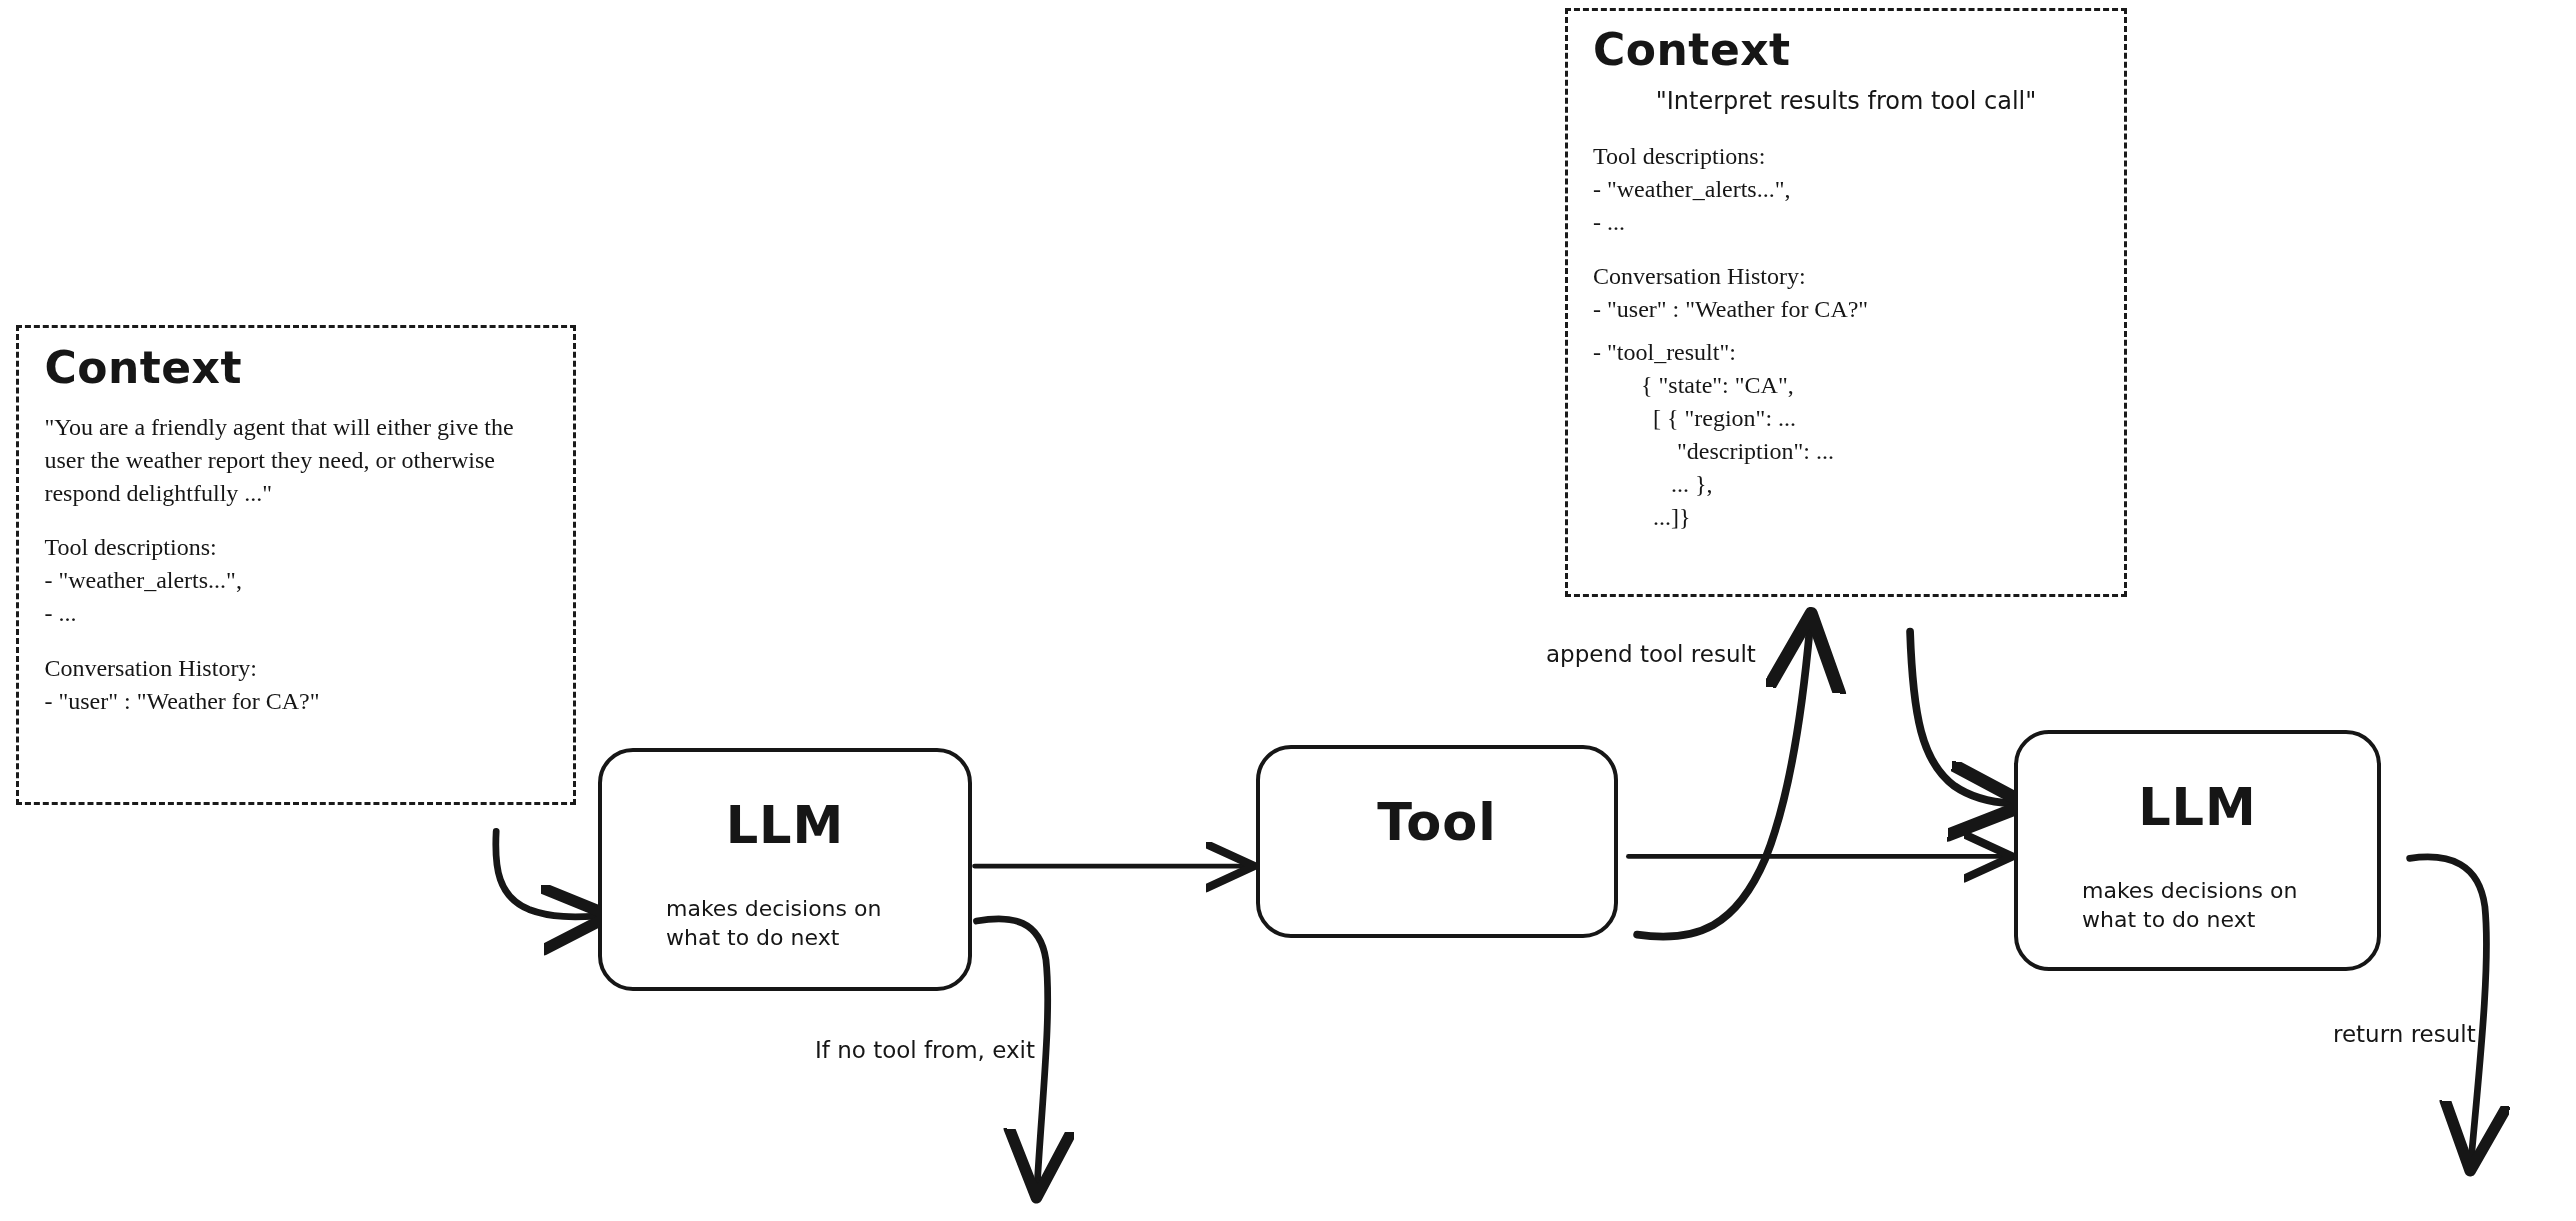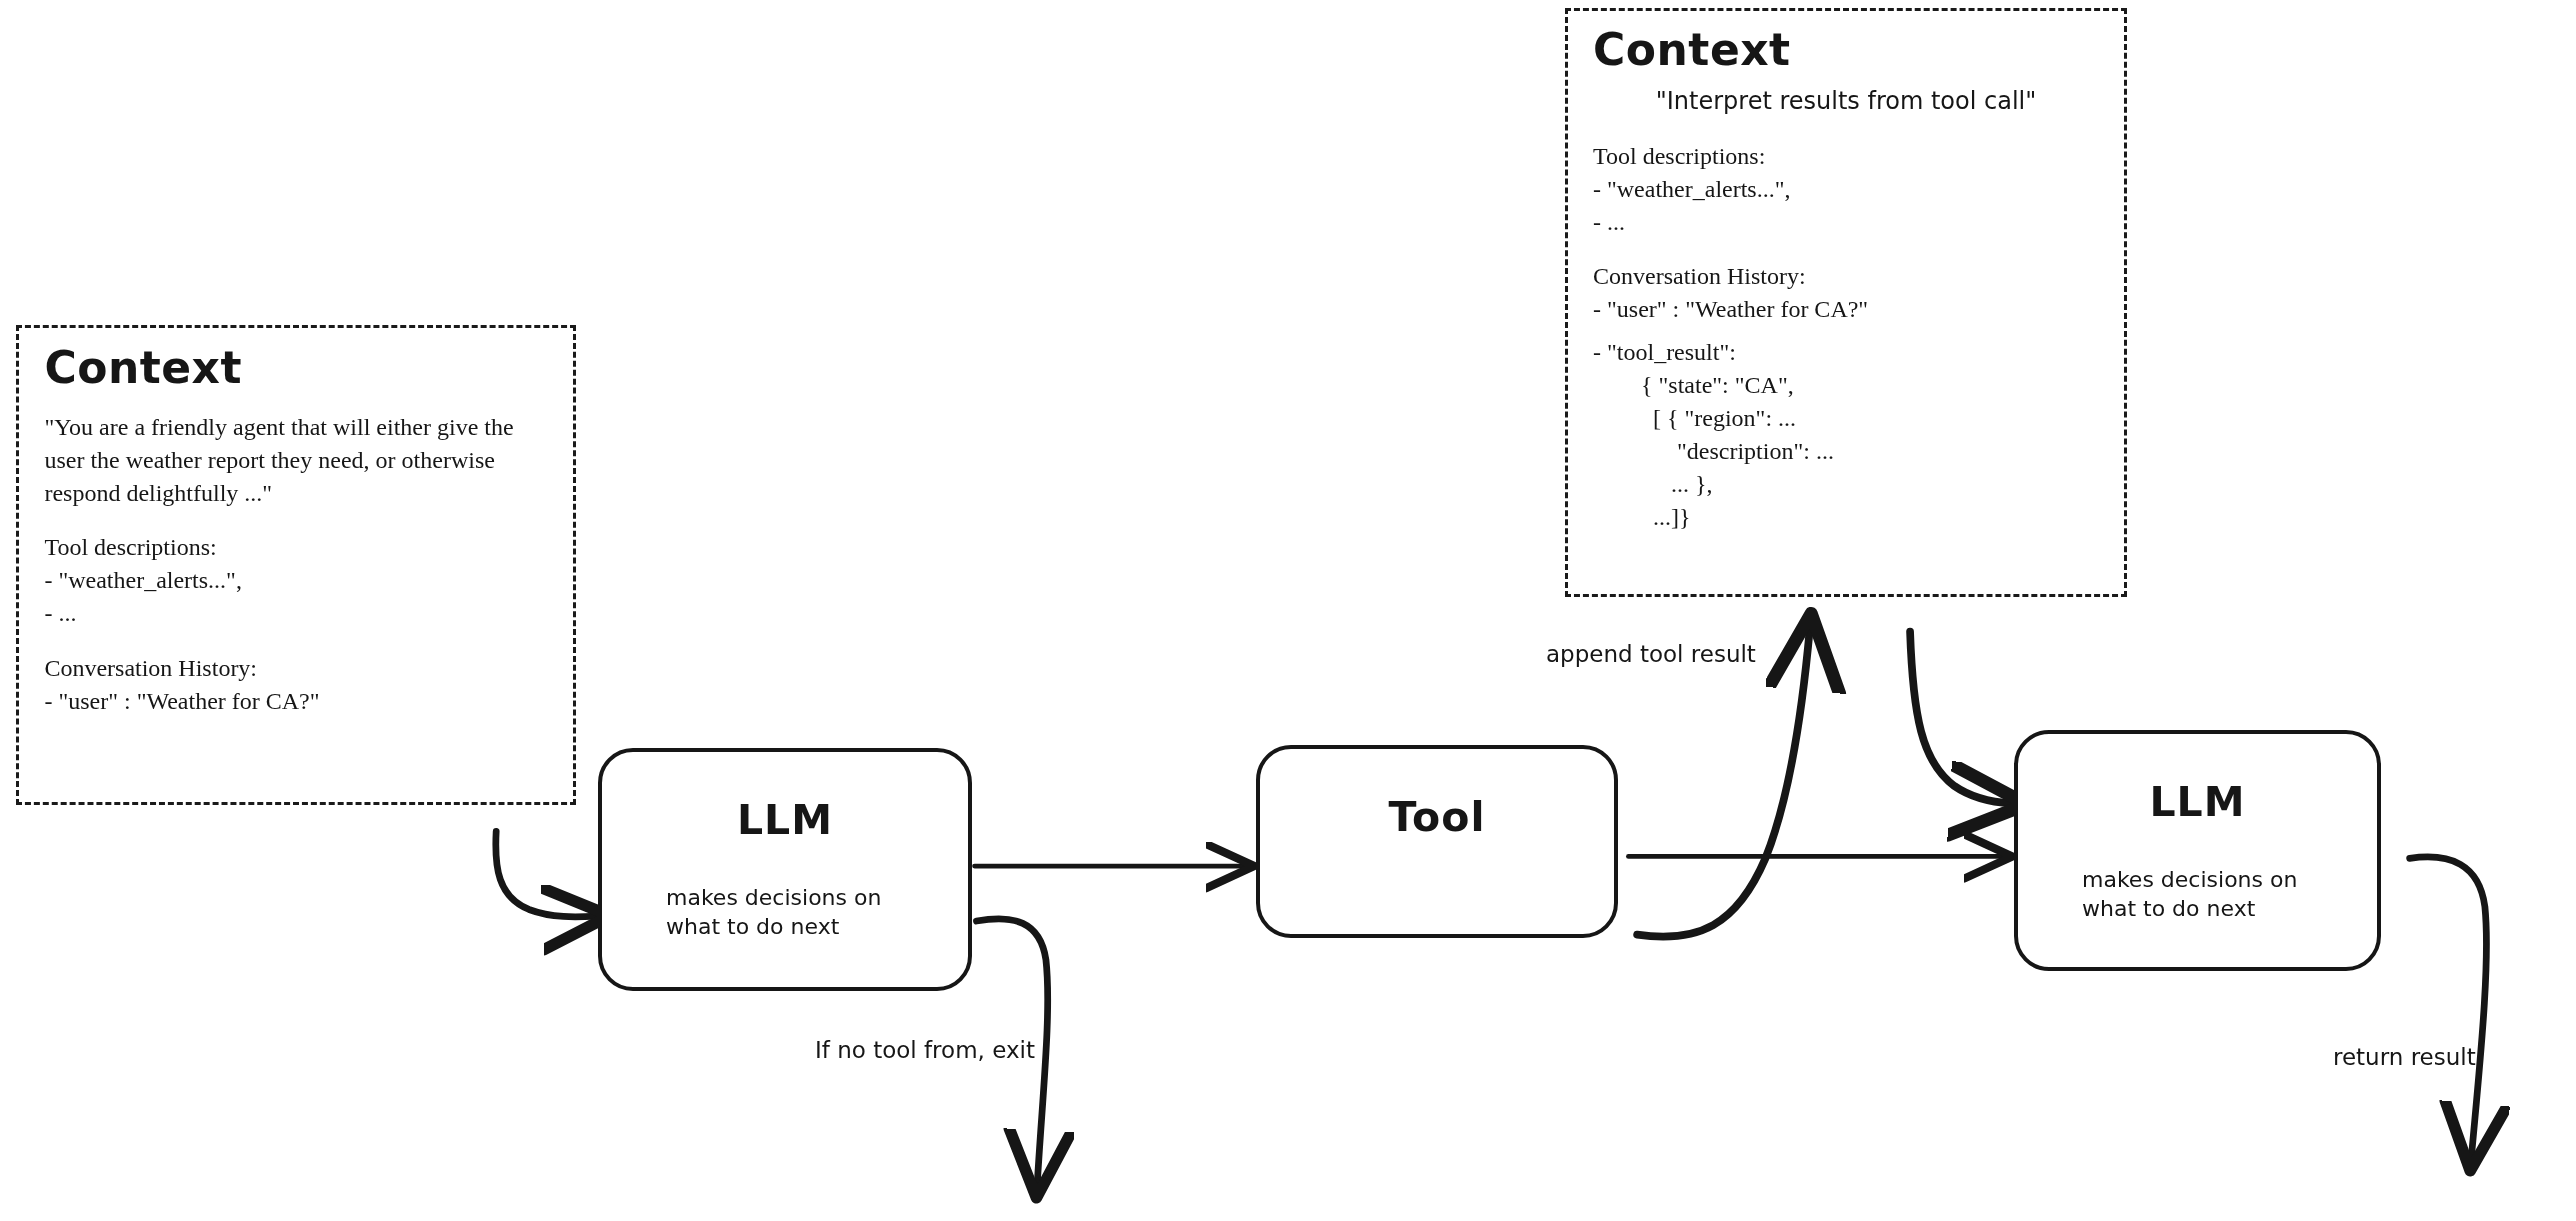--- a/index.html
+++ b/index.html
@@ -73,21 +73,21 @@
     border: 4.8px solid #161616;
     border-radius: 35px;
     box-sizing: border-box;
     background: #ffffff;
     display: flex;
     flex-direction: column;
     align-items: center;
     justify-content: flex-start;
   }
   .node-title {
-    font-size: 41px;
+    font-size: 51px;
     font-weight: 700;
     color: #161616;
     margin-top: 44px;
     letter-spacing: 1px;
     text-align: right;
   }
   .node-sub {
     font-size: 22px;
     line-height: 1.32;
     color: #161616;
@@ -106,21 +106,21 @@
   
   .edge-label {
     position: absolute;
     font-size: 23px;
     color: #161616;
     white-space: nowrap;
     font-family: "DejaVu Sans", sans-serif;
   }
   #label-no-tool-call { left: 815px;  top: 1037px; }
   #label-append-tool  { left: 1546px; top: 641px; }
-  #label-return       { left: 2333px; top: 1021px; margin-top: 23px; }
+  #label-return       { left: 2333px; top: 1021px; }
 
   
   #arrows {
     position: absolute;
     left: 0; top: 0;
     width: 2576px; height: 1221px;
     pointer-events: none;
   }
 </style>
 </head>

